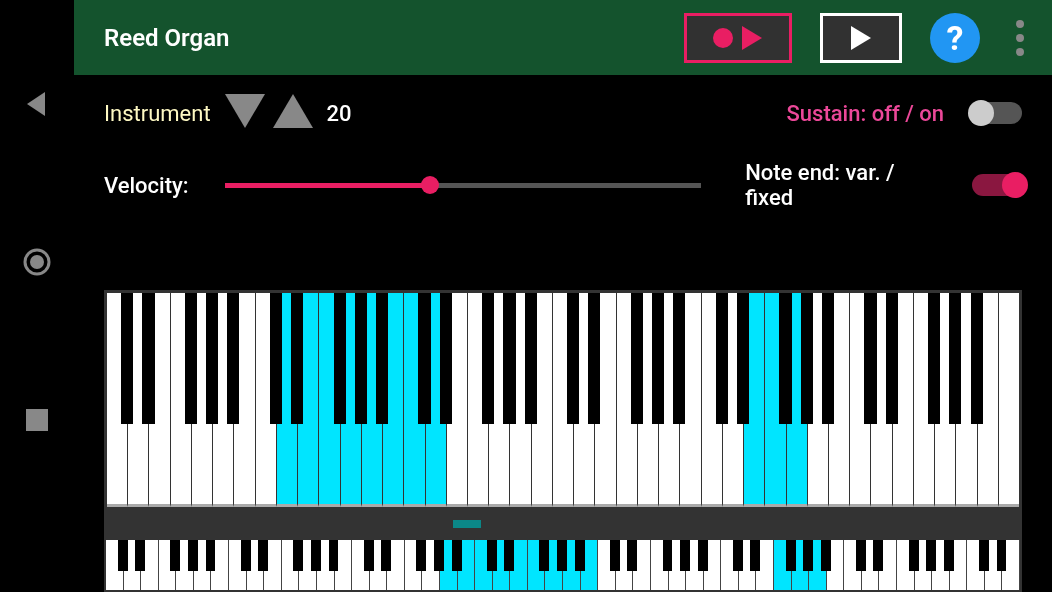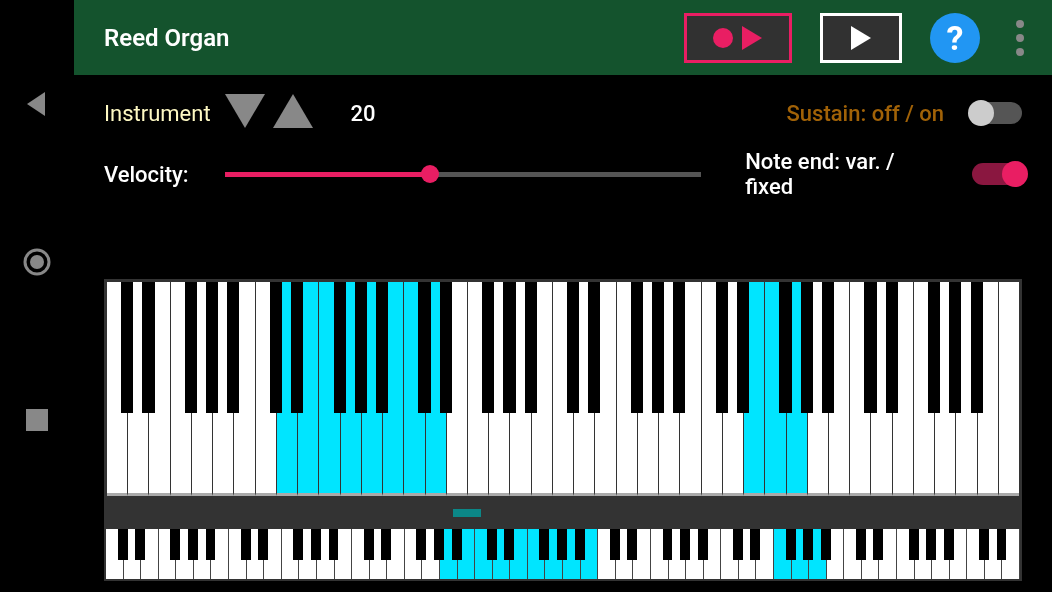--- a/index.html
+++ b/index.html
@@ -70,37 +70,37 @@
 .controls {
   background: #000;
   padding: 18px 30px 20px 30px;
 }
 .row1 {
   display: flex; align-items: center; gap: 14px;
 }
 .instr-label { font-size: 22px; color: #fef9c3; }
 .stepper { display: flex; gap: 8px; align-items: center; }
 .tri-down, .tri-up { cursor: pointer; }
-.instr-value { font-size: 22px; color: #fff; font-weight: 500; margin-left: 24px; }
+.instr-value { font-size: 22px; color: #fff; font-weight: 500; }
 .spacer { flex: 1; }
-.sustain-label { font-size: 22px; color: #a16207; font-weight: 500; }
+.sustain-label { font-size: 22px; color: #ec4899; font-weight: 500; }
 .toggle {
   width: 52px; height: 22px; border-radius: 11px;
   background: #555; position: relative; margin-left: 12px; cursor: pointer;
 }
 .toggle .knob {
   width: 26px; height: 26px; border-radius: 50%;
   position: absolute; top: -2px;
 }
 .toggle.off .knob { left: -2px; background: #ccc; }
 .toggle.on { background: #8a1740; }
 .toggle.on .knob { right: -6px; background: #e91e63; }
 
 .row2 {
-  display: flex; align-items: center; gap: 22px; margin-top: 17px;
+  display: flex; align-items: center; gap: 22px; margin-top: 28px;
 }
 .vel-label { font-size: 22px; color: #fff; font-weight: 500; }
 .slider-track {
   width: 500px; height: 5px; background: #555;
   position: relative; margin-left: 14px;
 }
 .slider-fill {
   height: 100%; background: #e91e63;
   width: 43%;
 }

